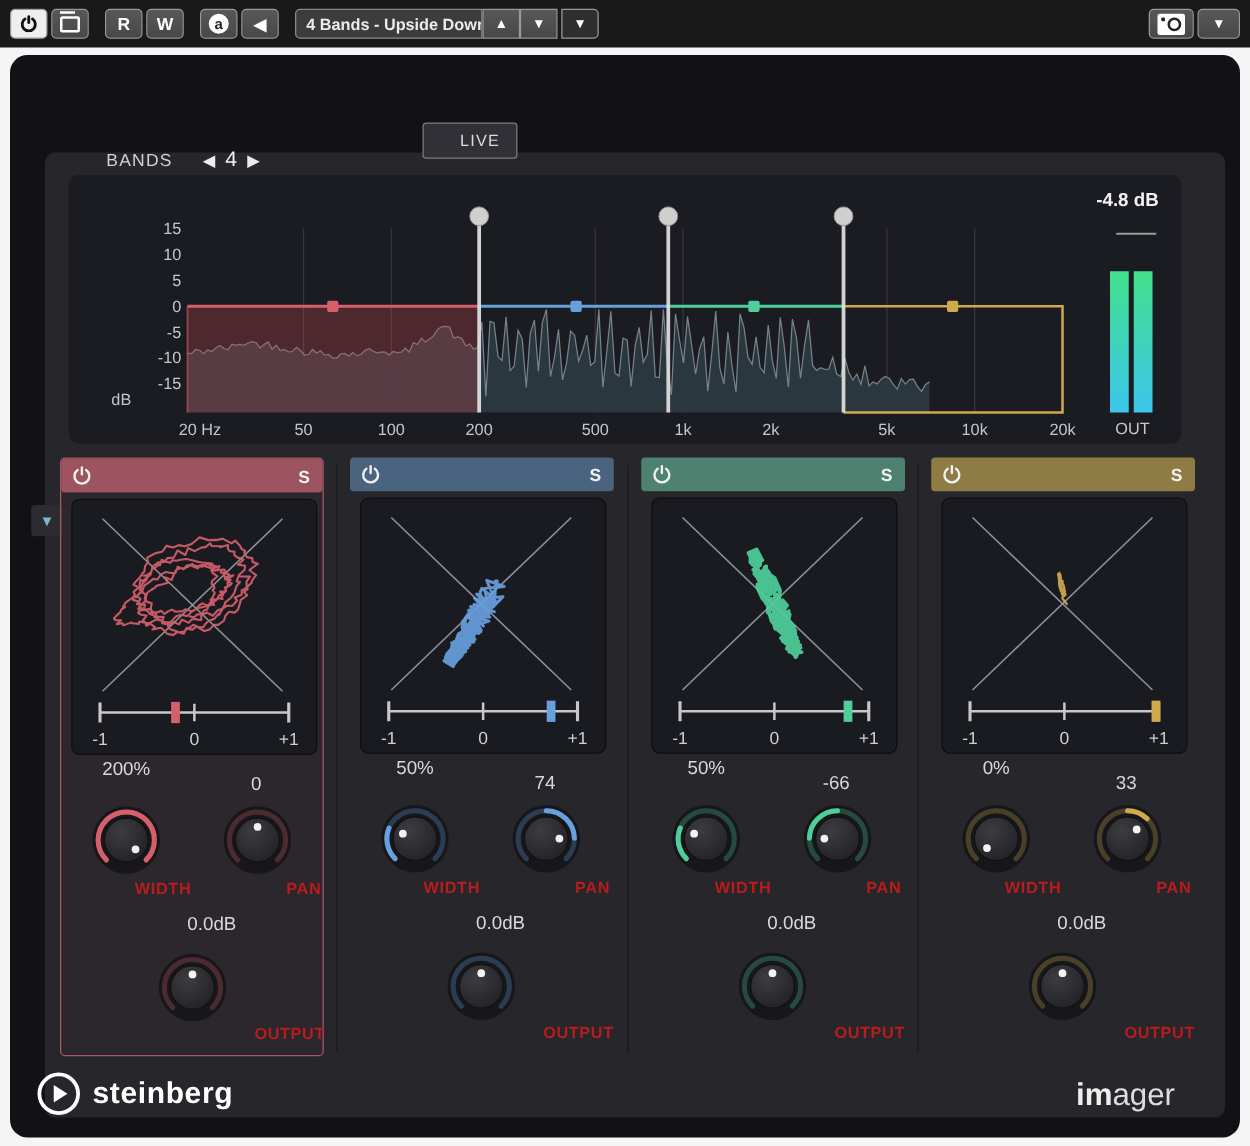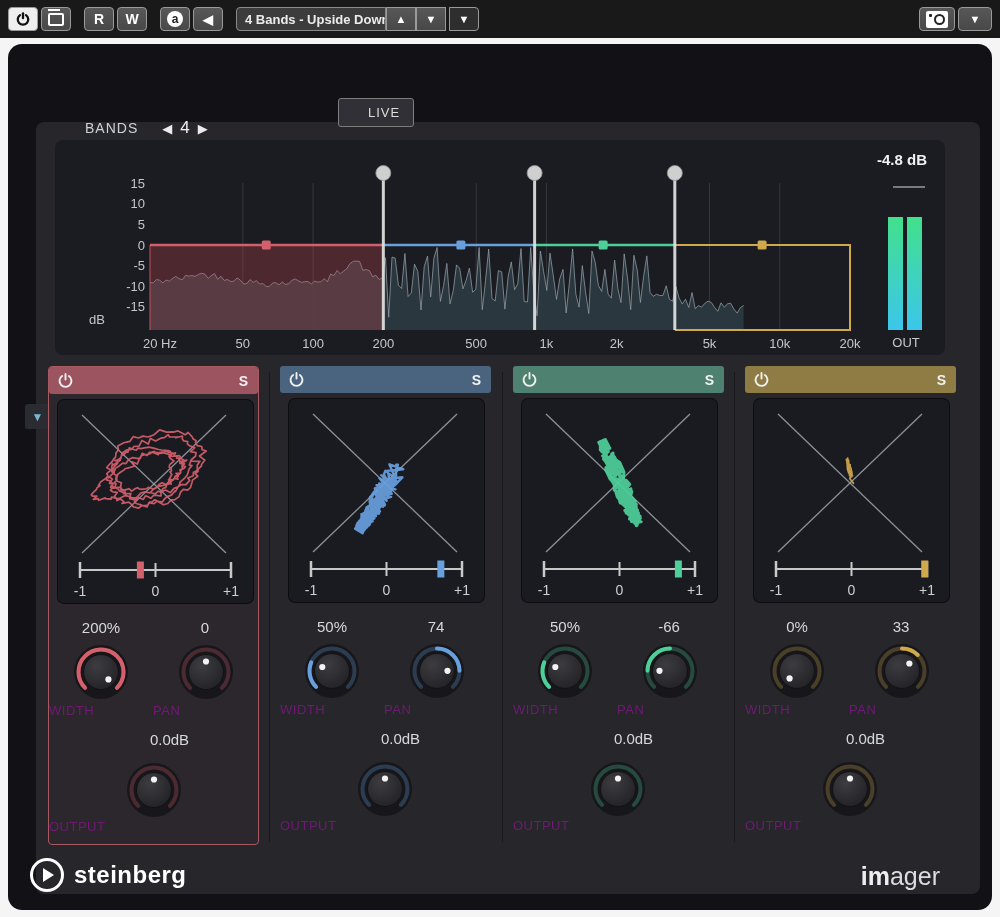--- a/index.html
+++ b/index.html
@@ -35,23 +35,23 @@
   .spectrum-panel svg{display:block;}
   .collapse-btn{position:absolute;left:25px;top:404px;width:25px;height:25px;background:#2b2c31;border-radius:3px;color:#79b7d2;font-size:12px;display:flex;align-items:center;justify-content:center;cursor:pointer;}
   
   .band-col{position:absolute;top:366px;width:211px;height:479px;box-sizing:border-box;border-radius:4px;}
   .band-col.sel{border:1px solid #a85a63;background:rgba(210,80,90,0.03);}
   .col-sep{position:absolute;top:372px;height:470px;width:1px;background:rgba(0,0,0,0.35);}
   .band-header{position:absolute;left:0;top:0;width:100%;height:27px;border-radius:3px;display:flex;align-items:center;box-sizing:border-box;padding:0 10px 0 8px;cursor:pointer;}
   .solo{margin-left:auto;font-size:14px;font-weight:700;color:#f2f2f2;cursor:pointer;}
   .scope{position:absolute;left:8px;top:32px;width:195px;height:203px;background:#1a1b20;border-radius:7px;border:1px solid rgba(0,0,0,0.5);box-sizing:content-box;}
   .val{position:absolute;height:20px;font-size:15px;color:#d6d8dc;text-align:center;}
-  .klabel{position:absolute;height:16px;font-size:13px;letter-spacing:.5px;color:#701a75;text-align:left;}
+  .klabel{position:absolute;height:16px;font-size:13px;letter-spacing:.5px;color:#b91c1c;text-align:right;font-weight:bold;}
   .knob{position:absolute;cursor:pointer;}
-  .wv{left:0;top:252px;width:104px;} .pv{left:104px;top:252px;width:104px;}
+  .wv{left:0;top:240px;width:104px;} .pv{left:104px;top:252px;width:104px;}
   .wl{left:0;top:336px;width:104px;} .pl{left:104px;top:336px;width:104px;}
   .ov{left:15px;top:364px;width:211px;} .ol{left:0;top:452px;width:211px;}
   
   .footer-brand{position:absolute;left:30px;top:858px;display:flex;align-items:center;color:#fff;}
   .sb-logo{width:28px;height:28px;border:3px solid #fff;border-radius:50%;display:flex;align-items:center;justify-content:center;margin-right:10px;}
   .sb-play{width:0;height:0;border-left:11px solid #fff;border-top:7px solid transparent;border-bottom:7px solid transparent;margin-left:3px;}
   .sb-name{font-size:24px;font-weight:700;letter-spacing:.5px;}
   .footer-product{position:absolute;right:60px;top:862px;font-size:25px;color:#eee;}
   .footer-product b{font-weight:700;} .footer-product span{font-weight:400;color:#ddd;margin-top:10px;}
 </style>

